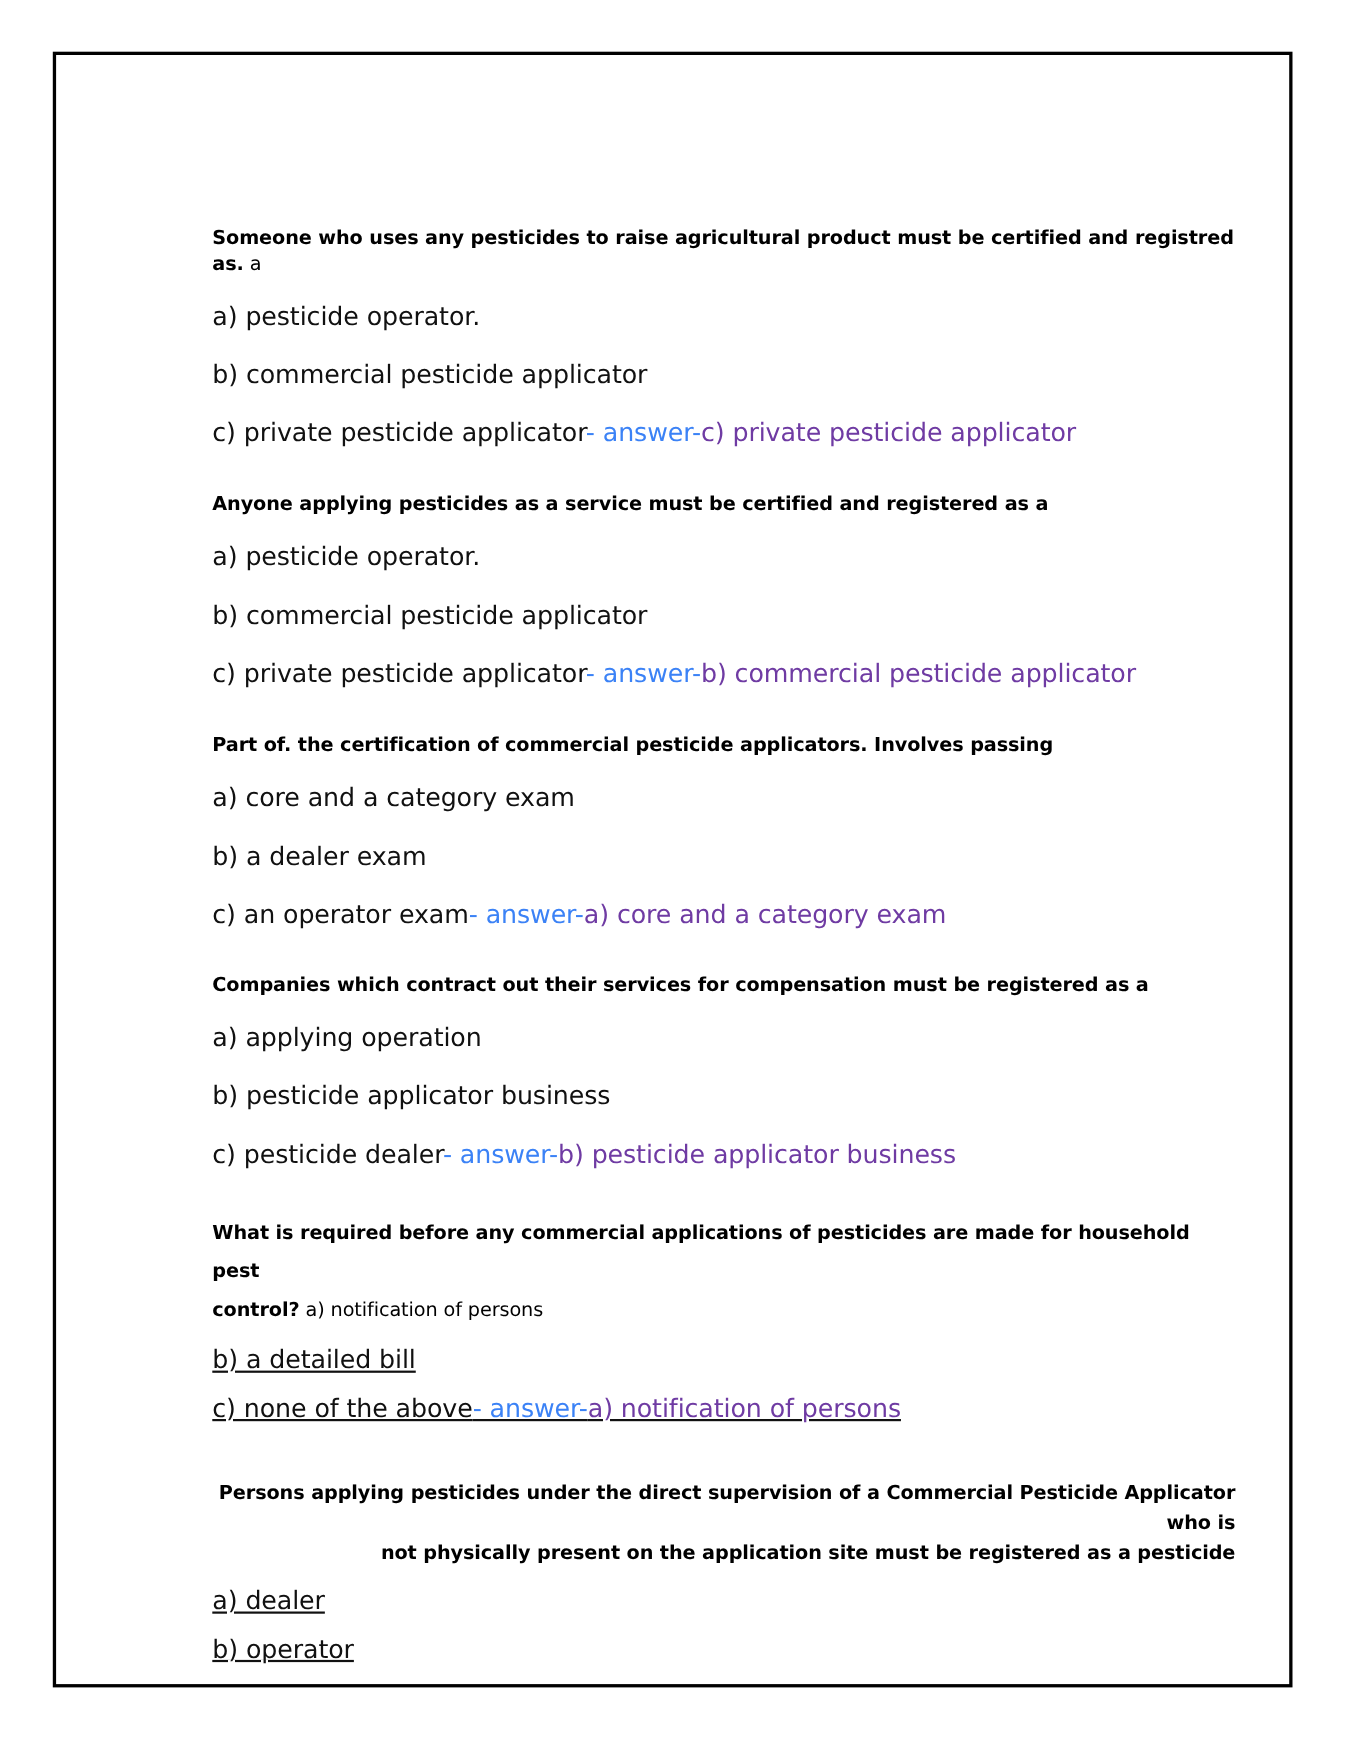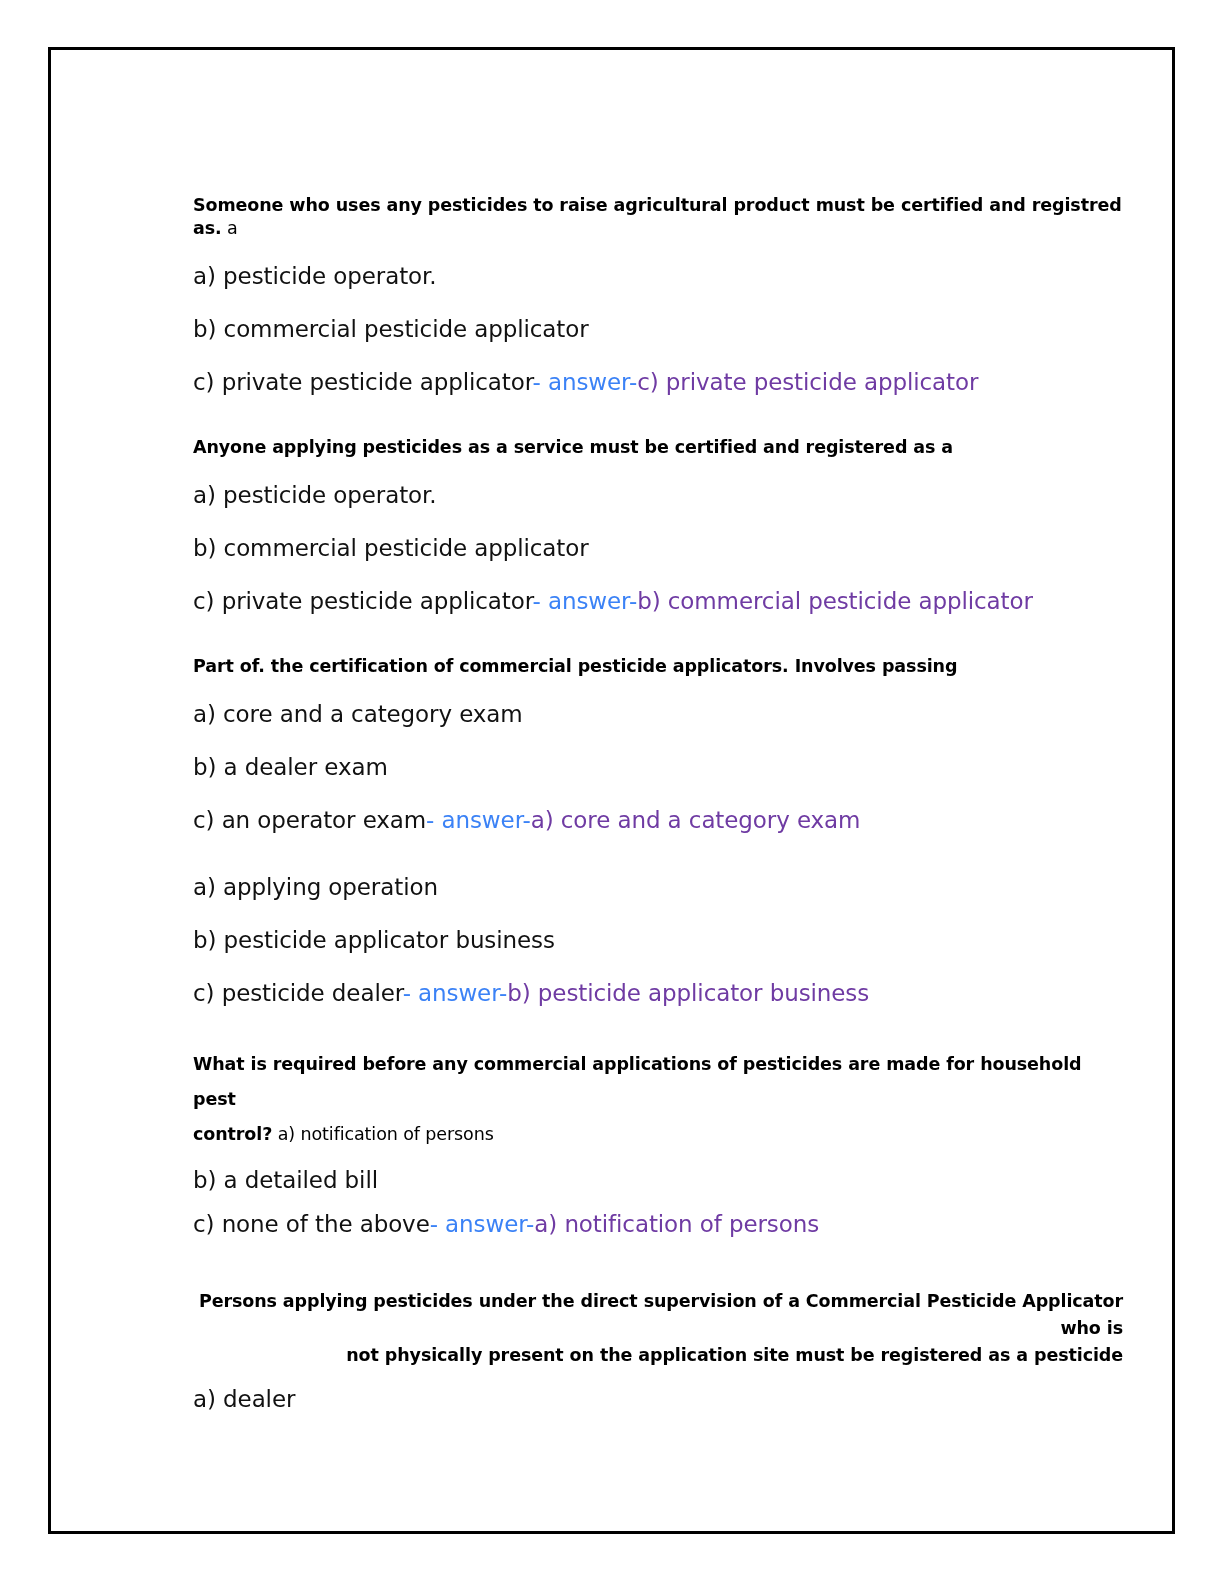--- a/index.html
+++ b/index.html
@@ -21,21 +21,21 @@
     top: 47px;
     width: 1127px;
     height: 1487px;
     border: 3px solid #000000;
     box-sizing: border-box;
     background: #ffffff;
   }
   .page-content {
     position: absolute;
     left: 142px;
-    top: 144px;
+    top: 156px;
     width: 930px;
   }
   .qblock {
     margin-bottom: 38px;
   }
   .qblock.tight {
     margin-bottom: 26px;
   }
   .question {
     font-weight: bold;
@@ -62,20 +62,21 @@
     color: #111111;
     line-height: 1.3;
     margin-bottom: 23px;
     letter-spacing: -0.1px;
   }
   .option:last-child {
     margin-bottom: 0;
   }
   .option.compact {
     margin-bottom: 14px;
+    text-decoration: underline;
   }
   .inline-opt {
     font-weight: normal;
     font-size: 17.5px;
   }
   .ans-marker {
     color: #3b82f6;
   }
   .ans-text {
     color: #6f3ba3;
@@ -105,32 +106,34 @@
     </div>
 
     <div class="qblock">
       <div class="question"><span>Part of. the certification of commercial pesticide applicators. Involves passing</span><span class="trail"></span></div>
       <div class="option">a) core and a category exam</div>
       <div class="option">b) a dealer exam</div>
       <div class="option"><span>c)  an operator exam</span><span class="ans-marker">- answer-</span><span class="ans-text">a) core and a category exam</span></div>
     </div>
 
     <div class="qblock">
+      <div class="question"><span>Companies which contract out their services for compensation must be registered as a</span><span class="trail"></span></div>
       <div class="option">a) applying operation</div>
       <div class="option">b) pesticide applicator business</div>
       <div class="option"><span>c)  pesticide dealer</span><span class="ans-marker">- answer-</span><span class="ans-text">b) pesticide applicator business</span></div>
     </div>
 
     <div class="qblock tight">
       <div class="question wrapped"><span>What is required before any commercial applications of pesticides are made for household pest</span><br><span>control?</span><span class="inline-opt">  a) notification of persons</span></div>
       <div class="option compact">b) a detailed bill</div>
       <div class="option compact"><span>c)  none of the above</span><span class="ans-marker">- answer-</span><span class="ans-text">a) notification of persons</span></div>
     </div>
 
     <div class="spacer-line"></div>
 
     <div class="qblock">
       <div class="question wrapped-tight"><span>Persons applying pesticides under the direct supervision of a Commercial Pesticide Applicator who is</span><br><span>not physically present on the application site must be registered as a pesticide</span></div>
       <div class="option compact">a) dealer</div>
+      <div class="option compact">b) operator</div>
     </div>
 
   </div>
 </div>
 
 </body></html>

